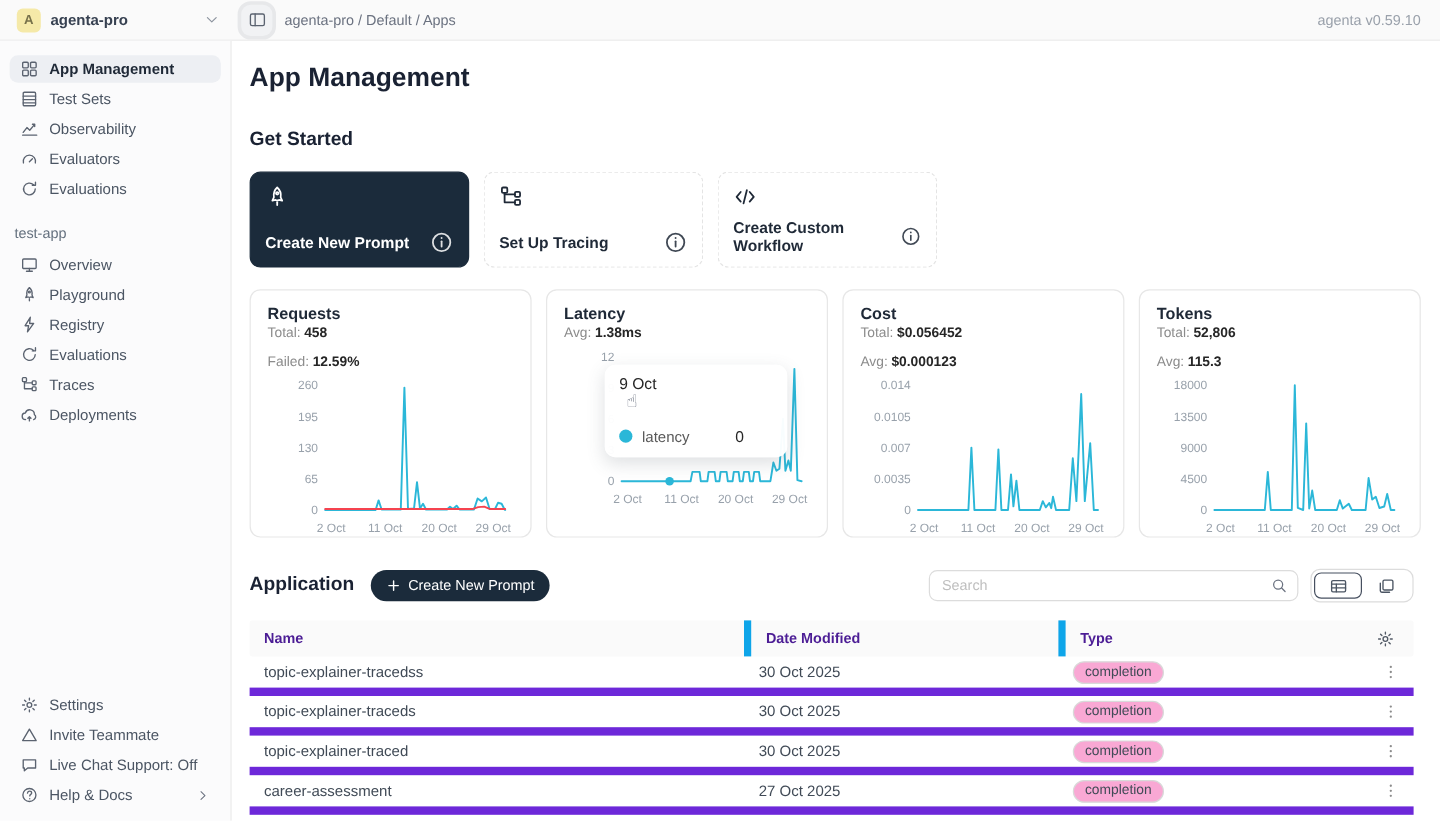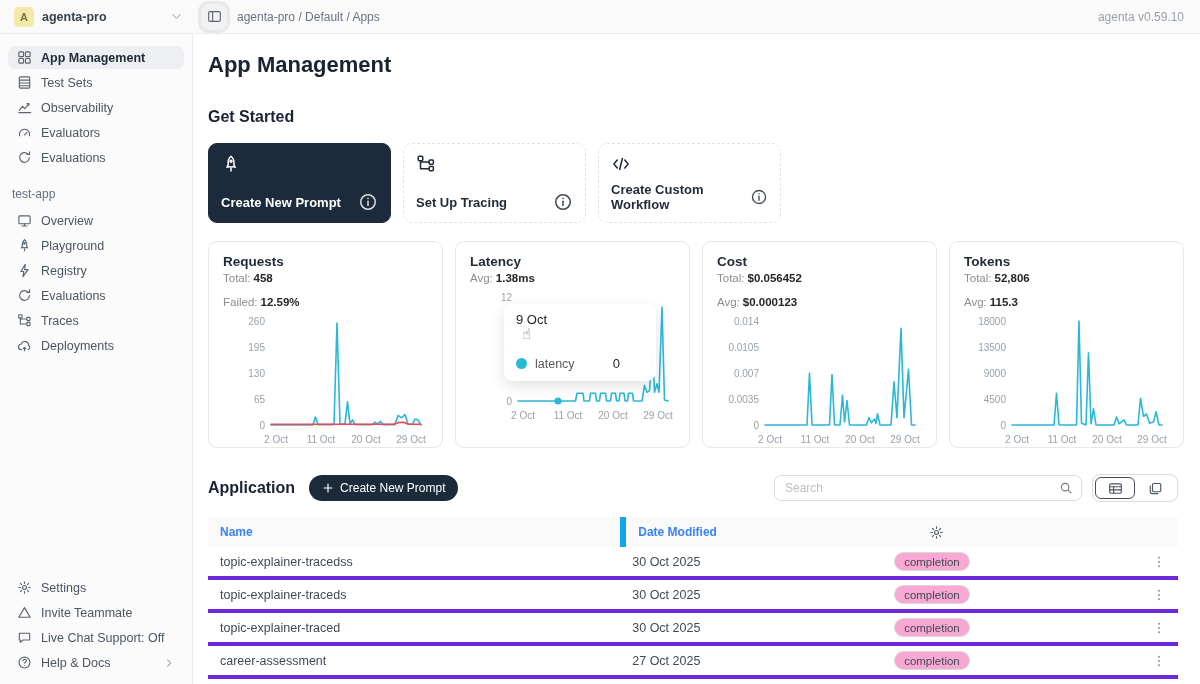--- a/index.html
+++ b/index.html
@@ -85,25 +85,25 @@
     background:#fff; height:28px; padding:2px; }
   .vt-btn { width:40px; height:22px; display:flex; align-items:center; justify-content:center;
     color:#4b5563; border-radius:6px; border:1px solid transparent; cursor:pointer; background:none; }
   .vt-btn.selected { border:1px solid #475060; }
   .vt-btn .ic { width:15px; height:15px; display:flex; }
 
   
   .app-table { margin-top:15px; }
   .tr { display:flex; align-items:center; }
   .thead { background:#fafafa; height:30px; border-radius:2px; }
-  .th { font-size:12px; font-weight:700; color:#3b82f6; padding:0 12px; display:flex; align-items:center; height:100%; }
+  .th { font-size:12px; font-weight:700; color:#4c1d95; padding:0 12px; display:flex; align-items:center; height:100%; }
   .th + .th { border-left:6px solid #0ea5e9; }
   .col-name { width:42.5%; } .col-date { width:27%; } .col-type { width:22.5%; }
   .col-actions { width:8%; display:flex; justify-content:flex-end; padding-right:16px; }
-  .row { height:33px; border-bottom:4px solid #6d28d9; cursor:pointer; }
+  .row { height:33px; border-bottom:7px solid #6d28d9; cursor:pointer; }
   .td { font-size:12.5px; color:#404a56; padding:0 12px; }
   .badge { display:inline-block; border:1px solid #d9d9d9; border-radius:12px; background:#f9a8d4;
     padding:2.5px 9px; font-size:11.5px; color:#404a56; }
   .dots { color:#8c8c8c; width:14px; height:14px; display:flex; cursor:pointer; }
   .gear-th { width:15px; height:15px; color:#525a66; display:flex; cursor:pointer; }
 </style>
 </head>
 <body>
 
 <header class="topbar">
@@ -464,20 +464,21 @@
               </span>
           </button>
         </div>
       </div>
     </div>
 
     <div class="app-table" id="app-table">
         <div class="tr thead">
           <div class="th col-name">Name</div>
           <div class="th col-date">Date Modified</div>
+          <div class="th col-type">Type</div>
           <div class="th col-actions" style="border-left:none">
             <span class="gear-th ic">
               <svg viewBox="0 0 16 16" fill="none" stroke="currentColor" stroke-width="1.2" stroke-linecap="round" stroke-linejoin="round">
                 <circle cx="8" cy="8" r="2.1"></circle>
                 <path d="M8 1.9v1.7M8 12.4v1.7M1.9 8h1.7M12.4 8h1.7M3.7 3.7l1.2 1.2M11.1 11.1l1.2 1.2M12.3 3.7l-1.2 1.2M4.9 11.1l-1.2 1.2"></path>
               </svg>
             </span>
           </div>
         </div>
         <div class="tr row">

